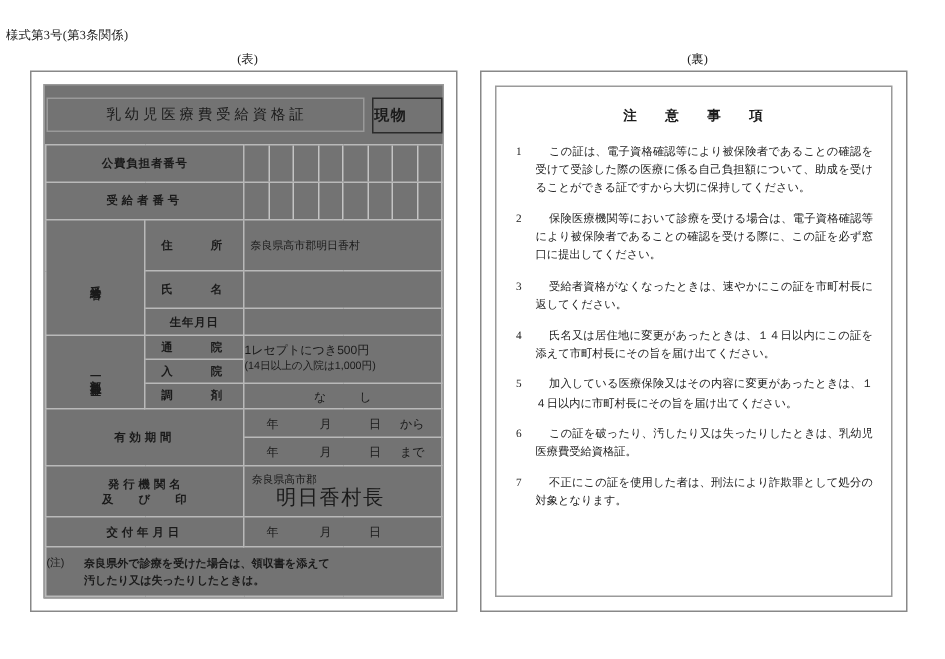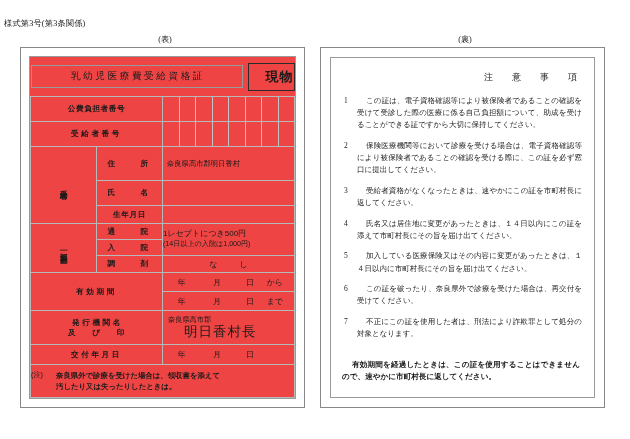--- a/index.html
+++ b/index.html
@@ -48,21 +48,21 @@
   #card-back-outer  { left: 320px; top: 47px; width: 285px; height: 361px; }
 
   .card-inner {
     position: absolute;
     left: 8px;
     top: 8px;
     right: 8px;
     bottom: 8px;
     border: 1px solid #9a9a9a;
     box-sizing: border-box;
-    background: #ef4444;
+    background: #737373;
   }
 
   
   table.front {
     width: 100%;
     height: 100%;
     border-collapse: collapse;
     table-layout: fixed;
   }
   table.front td {
@@ -88,22 +88,22 @@
     border: 1px solid #9a9a9a;
     text-align: center;
     font-size: 9.6px;
     letter-spacing: 2.6px;
     padding: 4px 0 4px 3px;
     white-space: nowrap;
   }
   .genbutsu-box {
     width: 44px;
     border: 1.6px solid #2b2b2b;
-    text-align: right;
-    font-size: 13px;
+    text-align: left;
+    font-size: 10px;
     font-weight: bold;
     letter-spacing: 1px;
     padding: 4px 0 4px 1px;
     white-space: nowrap;
   }
 
   .lbl {
     text-align: center;
     font-weight: bold;
     font-size: 7.7px;
@@ -217,23 +217,23 @@
   .back-inner-pad {
     position: absolute;
     left: 9px; top: 9px; right: 9px; bottom: 9px;
     border: 1px solid #9a9a9a;
     box-sizing: border-box;
     padding: 11px 12px 8px 11px;
     display: flex;
     flex-direction: column;
   }
   .back-title {
-    text-align: right;
+    text-align: center;
     font-size: 9px;
-    font-weight: normal;
+    font-weight: bold;
     letter-spacing: 5px;
     padding-left: 5px;
     margin: 2px 0 11px 0;
     white-space: nowrap;
   }
   ol.notices {
     list-style: none;
     margin: 0;
     padding: 0;
   }
@@ -451,22 +451,21 @@
         <li>
           <span class="num">4</span>
           <span class="txt">氏名又は居住地に変更があったときは、１４日以内にこの証を添えて市町村長にその旨を届け出てください。</span>
         </li>
         <li>
           <span class="num">5</span>
           <span class="txt">加入している医療保険又はその内容に変更があったときは、１４日以内に市町村長にその旨を届け出てください。</span>
         </li>
         <li>
           <span class="num">6</span>
-          <span class="txt">この証を破ったり、奈良県外で診療を受けた場合は、再交付を受けてください。</span>
+          <span class="txt">この証を破ったり、汚したり又は失ったりしたときは、乳幼児医療費受給資格証。</span>
         </li>
         <li>
           <span class="num">7</span>
           <span class="txt">不正にこの証を使用した者は、刑法により詐欺罪として処分の対象となります。</span>
         </li>
       </ol>
-    <div class="back-footer">有効期間を経過したときは、この証を使用することはできませんので、速やかに市町村長に返してください。</div>
   </div>
 </div>
 
 </body></html>

